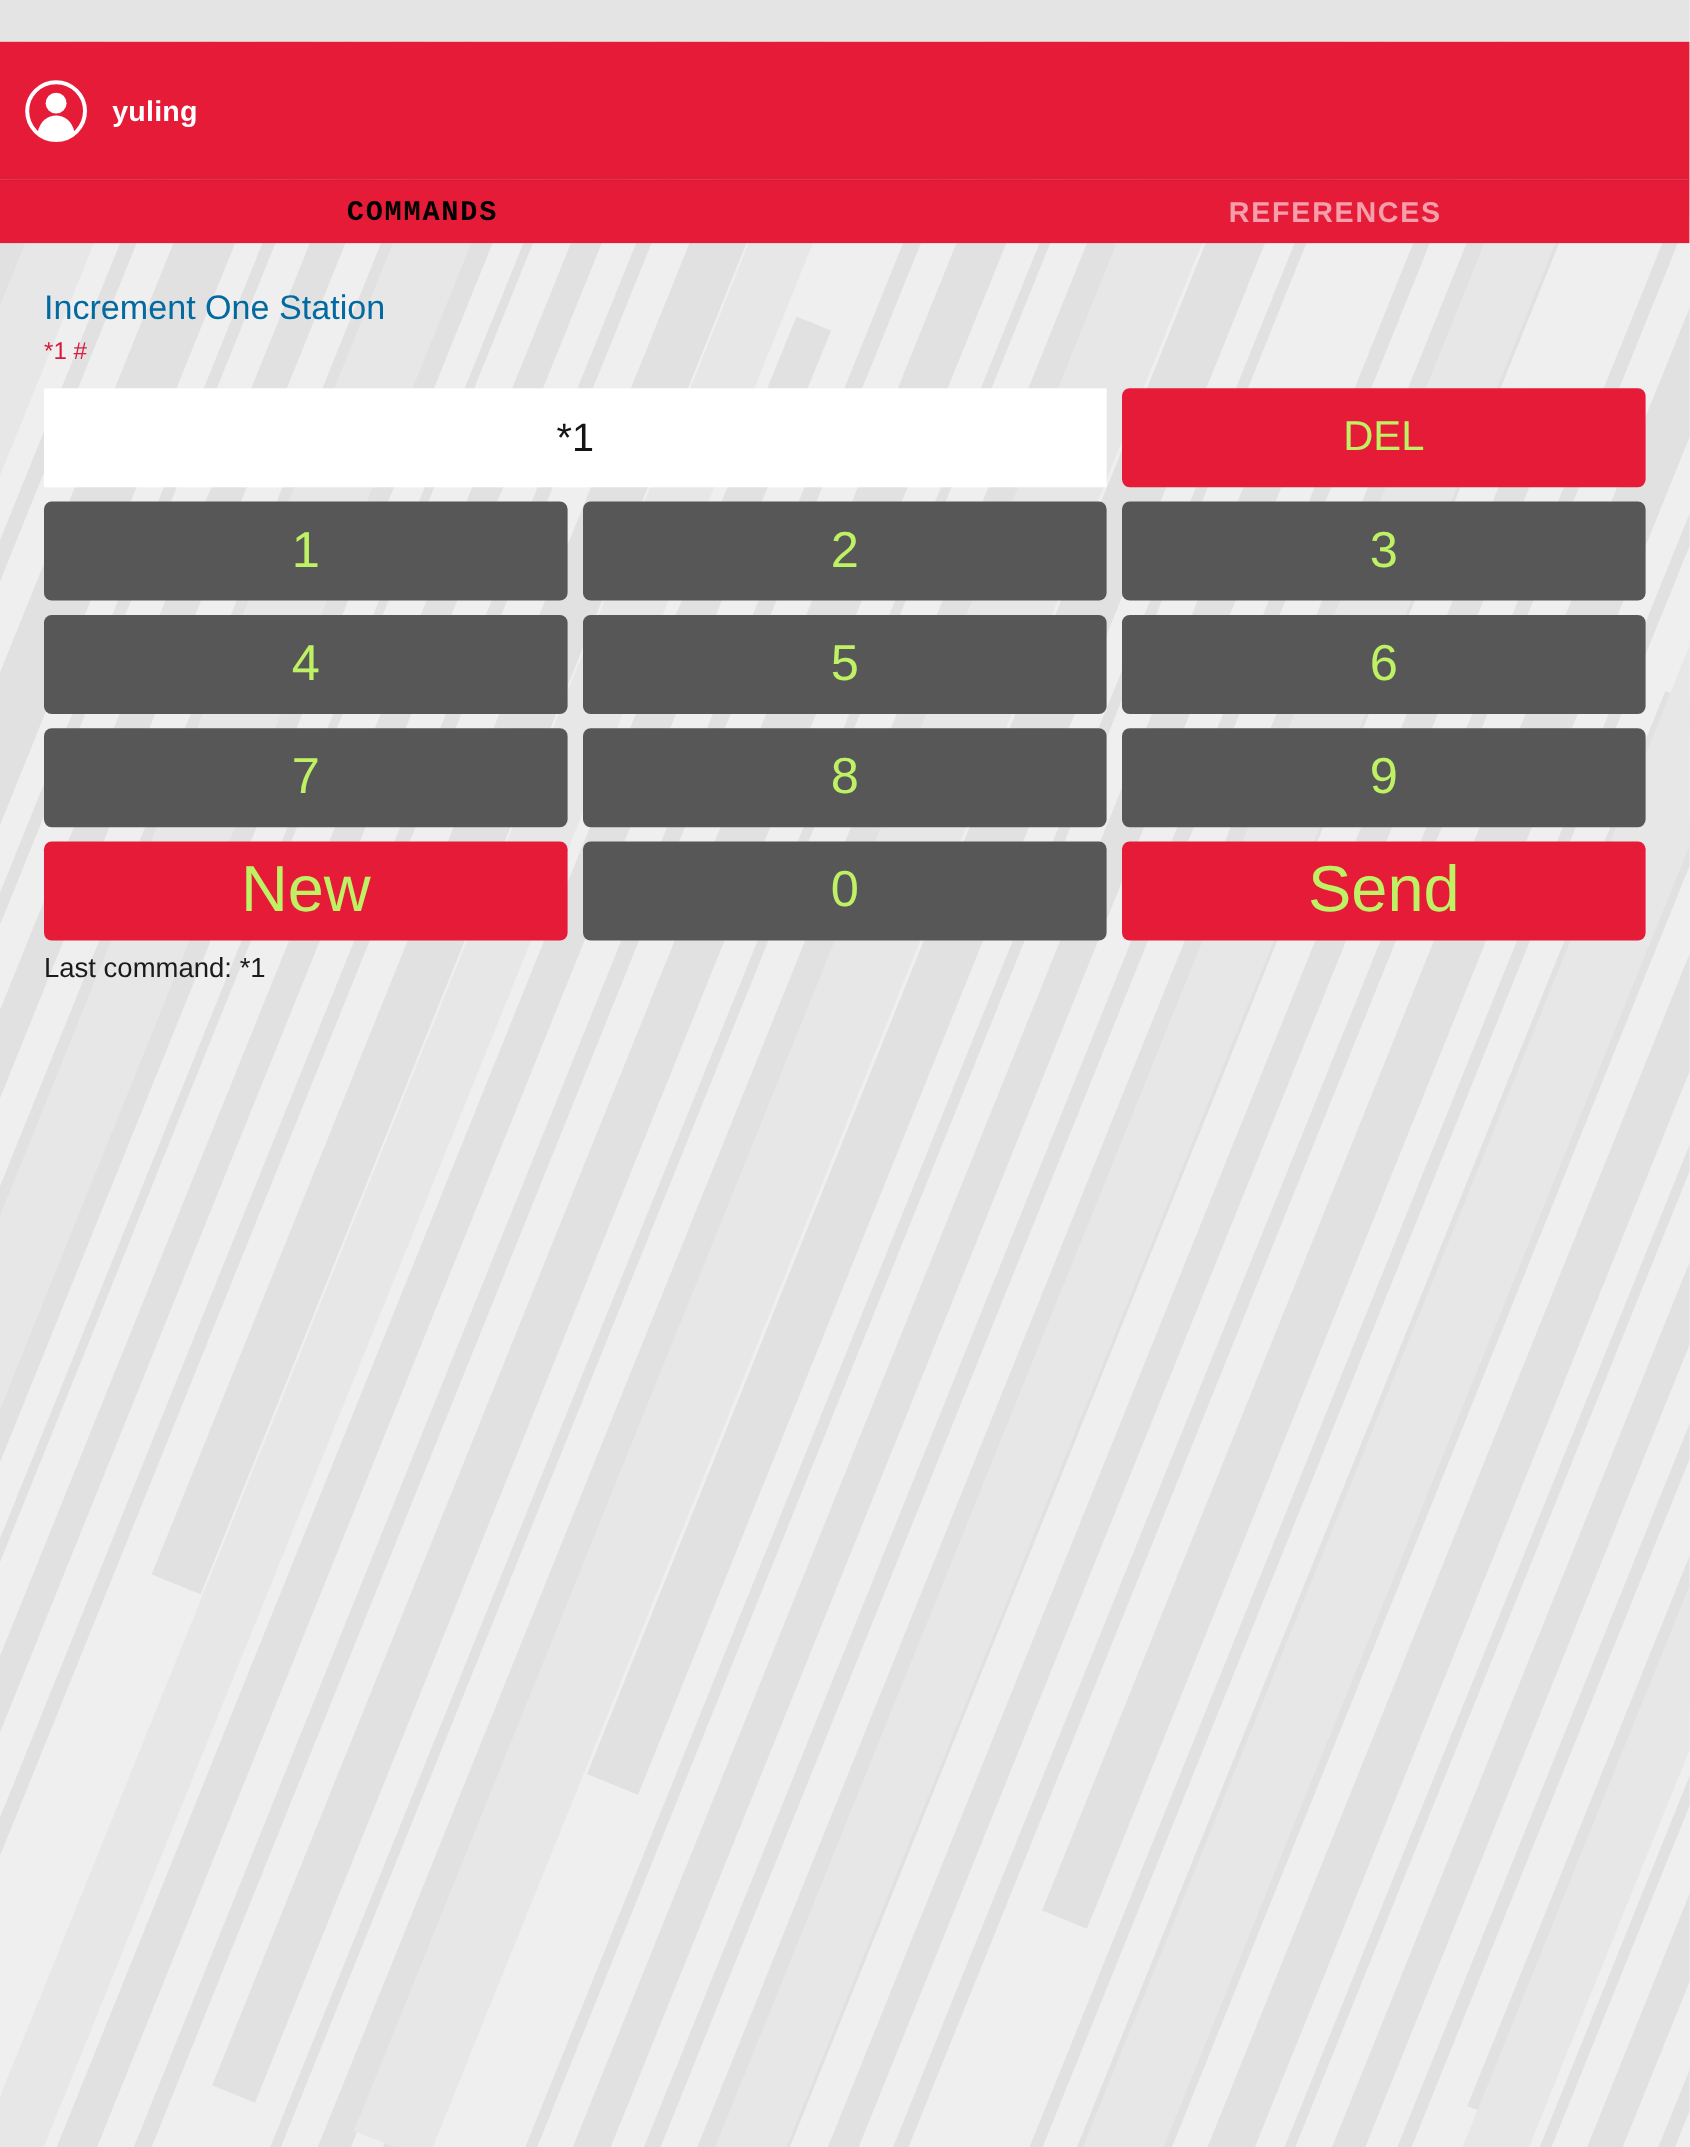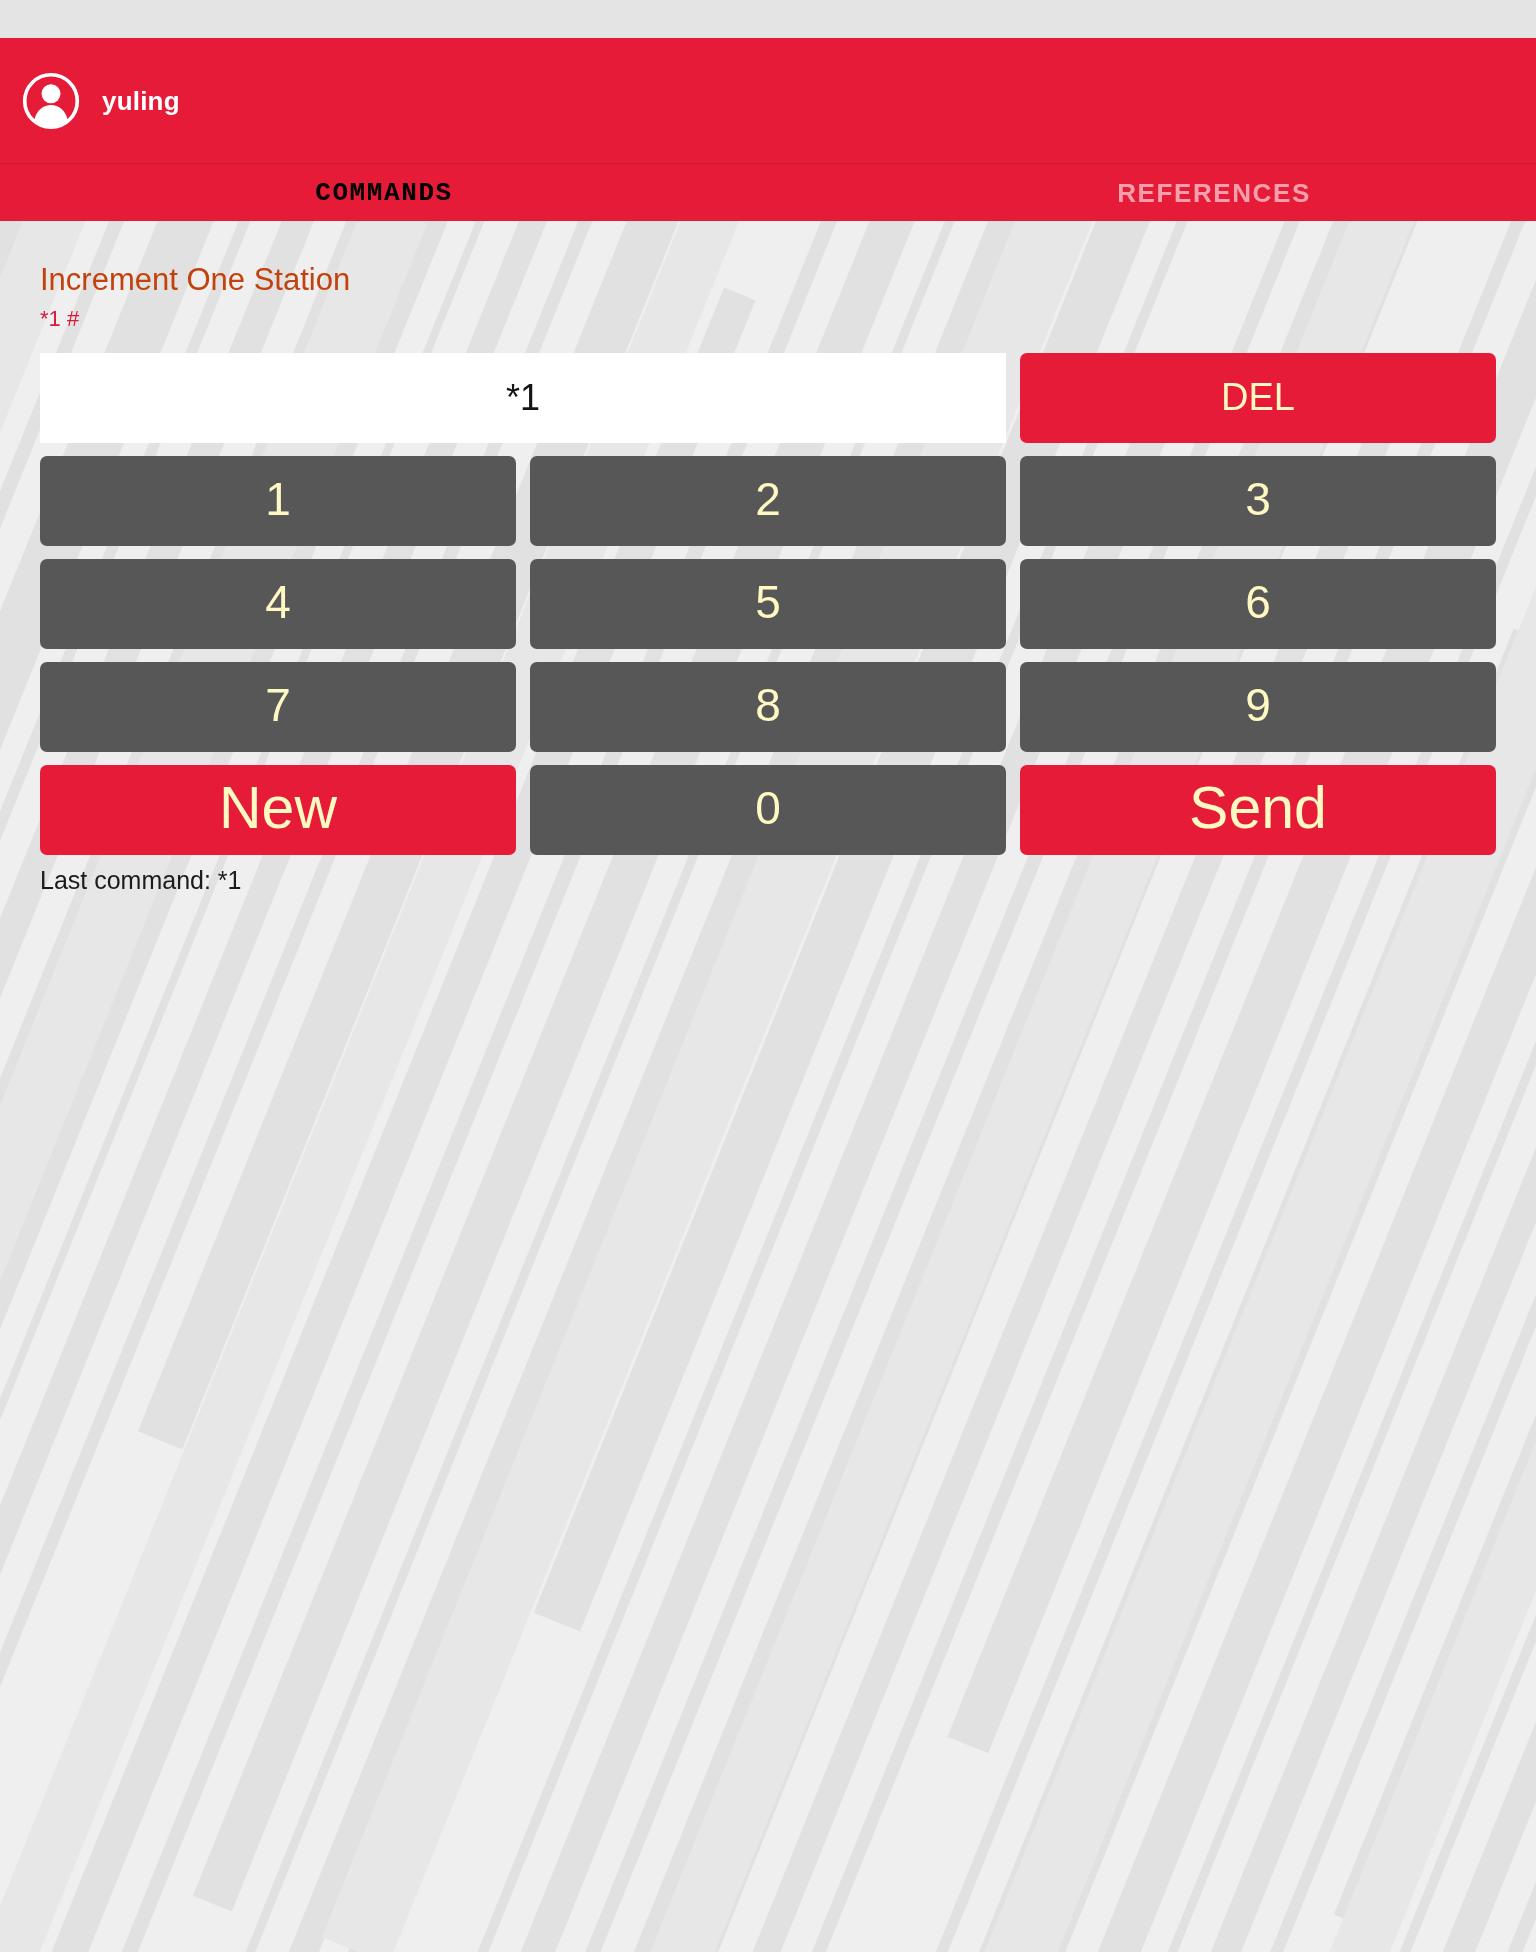--- a/index.html
+++ b/index.html
@@ -89,21 +89,21 @@
 
   
   .content {
     position: relative;
     z-index: 2;
     padding: 0 40px;
   }
 
   .cmd-title {
     font-size: 31px;
-    color: #c2410c;
+    color: #0369a1;
     padding-top: 42px;
     line-height: 1.1;
   }
 
   .cmd-code {
     font-size: 22px;
     color: #d81b3c;
     padding-top: 10px;
     line-height: 1.1;
   }
@@ -131,21 +131,21 @@
     text-align: center;
     font-family: "Liberation Sans", sans-serif;
   }
 
   .key {
     height: 90px;
     border: none;
     border-radius: 7px;
     font-family: "Liberation Sans", sans-serif;
     font-size: 46px;
-    color: #fef9c3;
+    color: #bef264;
     display: flex;
     align-items: center;
     justify-content: center;
     line-height: 1;
     cursor: pointer;
     padding-bottom: 4px;
   }
 
   .key.num { background: #575757; }
   .key.accent { background: #e51b37; }

